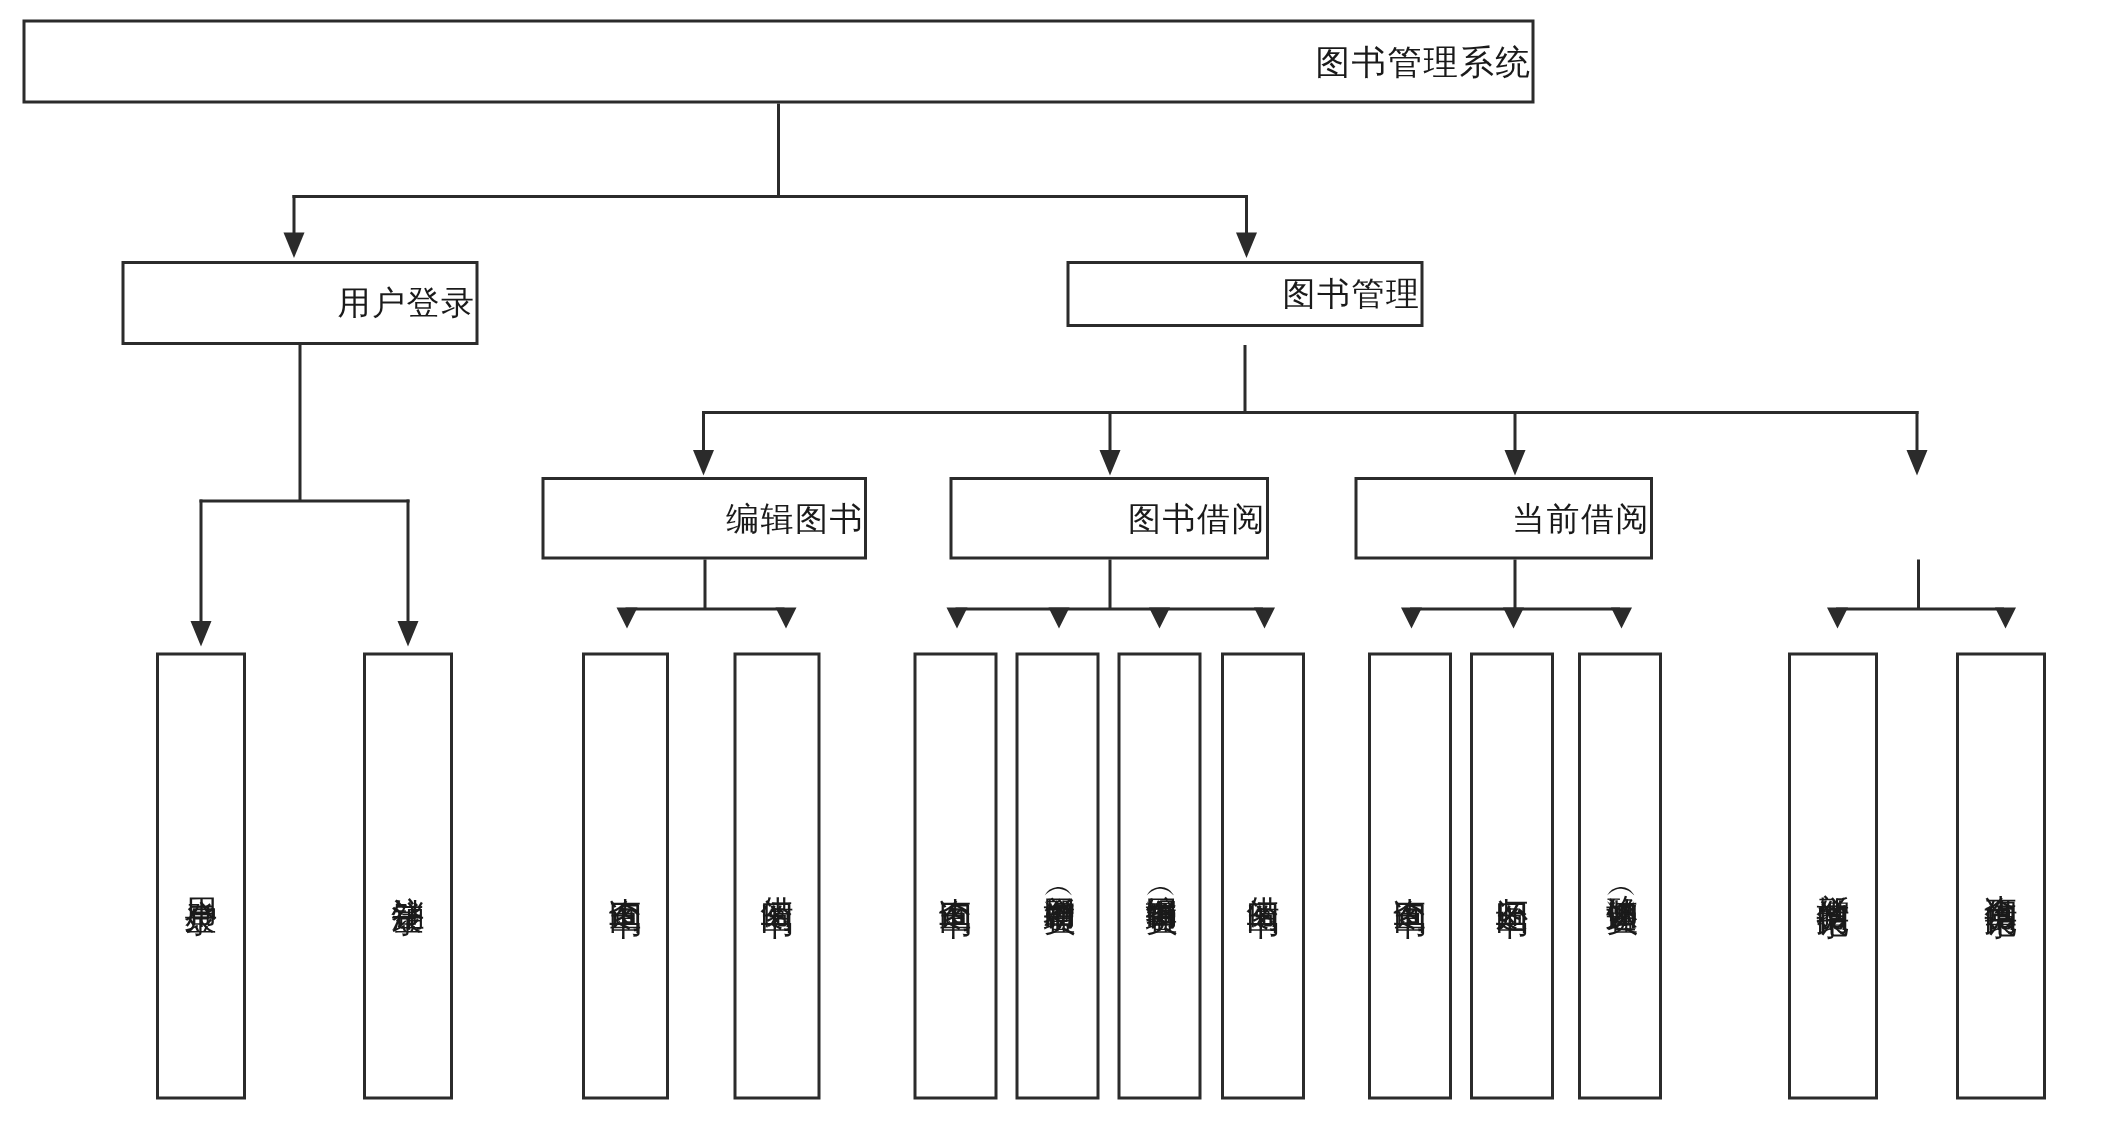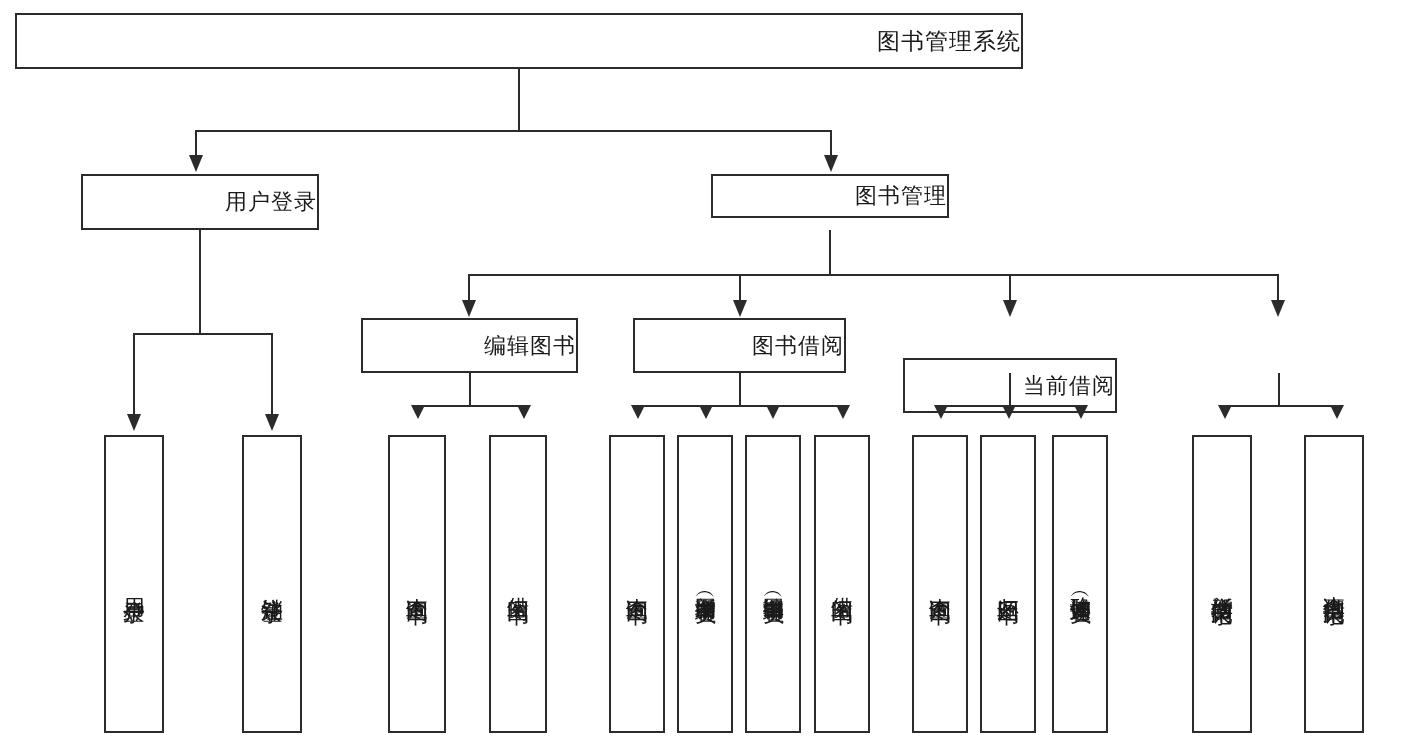--- a/index.html
+++ b/index.html
@@ -120,21 +120,21 @@
   <div class="arrow" style="left:1003px;top:300px;"></div>
   <div class="vline" style="left:1277px;top:274px;height:28px;"></div>
   <div class="arrow" style="left:1271px;top:300px;"></div>
 
   <div class="node h-node" style="left:361px;top:318px;width:217px;height:55px;">
     <span>编辑图书</span>
   </div>
   <div class="node h-node" style="left:633px;top:318px;width:213px;height:55px;">
     <span>图书借阅</span>
   </div>
-  <div class="node h-node" style="left:903px;top:318px;width:214px;height:55px;margin-top:40px;">
+  <div class="node h-node" style="left:903px;top:318px;width:199px;height:55px;">
     <span>当前借阅</span>
   </div>
 
   <div class="vline" style="left:469px;top:373px;height:33px;"></div>
   <div class="hline" style="left:417px;top:405px;width:106px;"></div>
   <div class="arrow short" style="left:411px;top:405px;"></div>
   <div class="arrow short" style="left:517px;top:405px;"></div>
 
   <div class="vline" style="left:739px;top:373px;height:33px;"></div>
   <div class="hline" style="left:637px;top:405px;width:205px;"></div>

